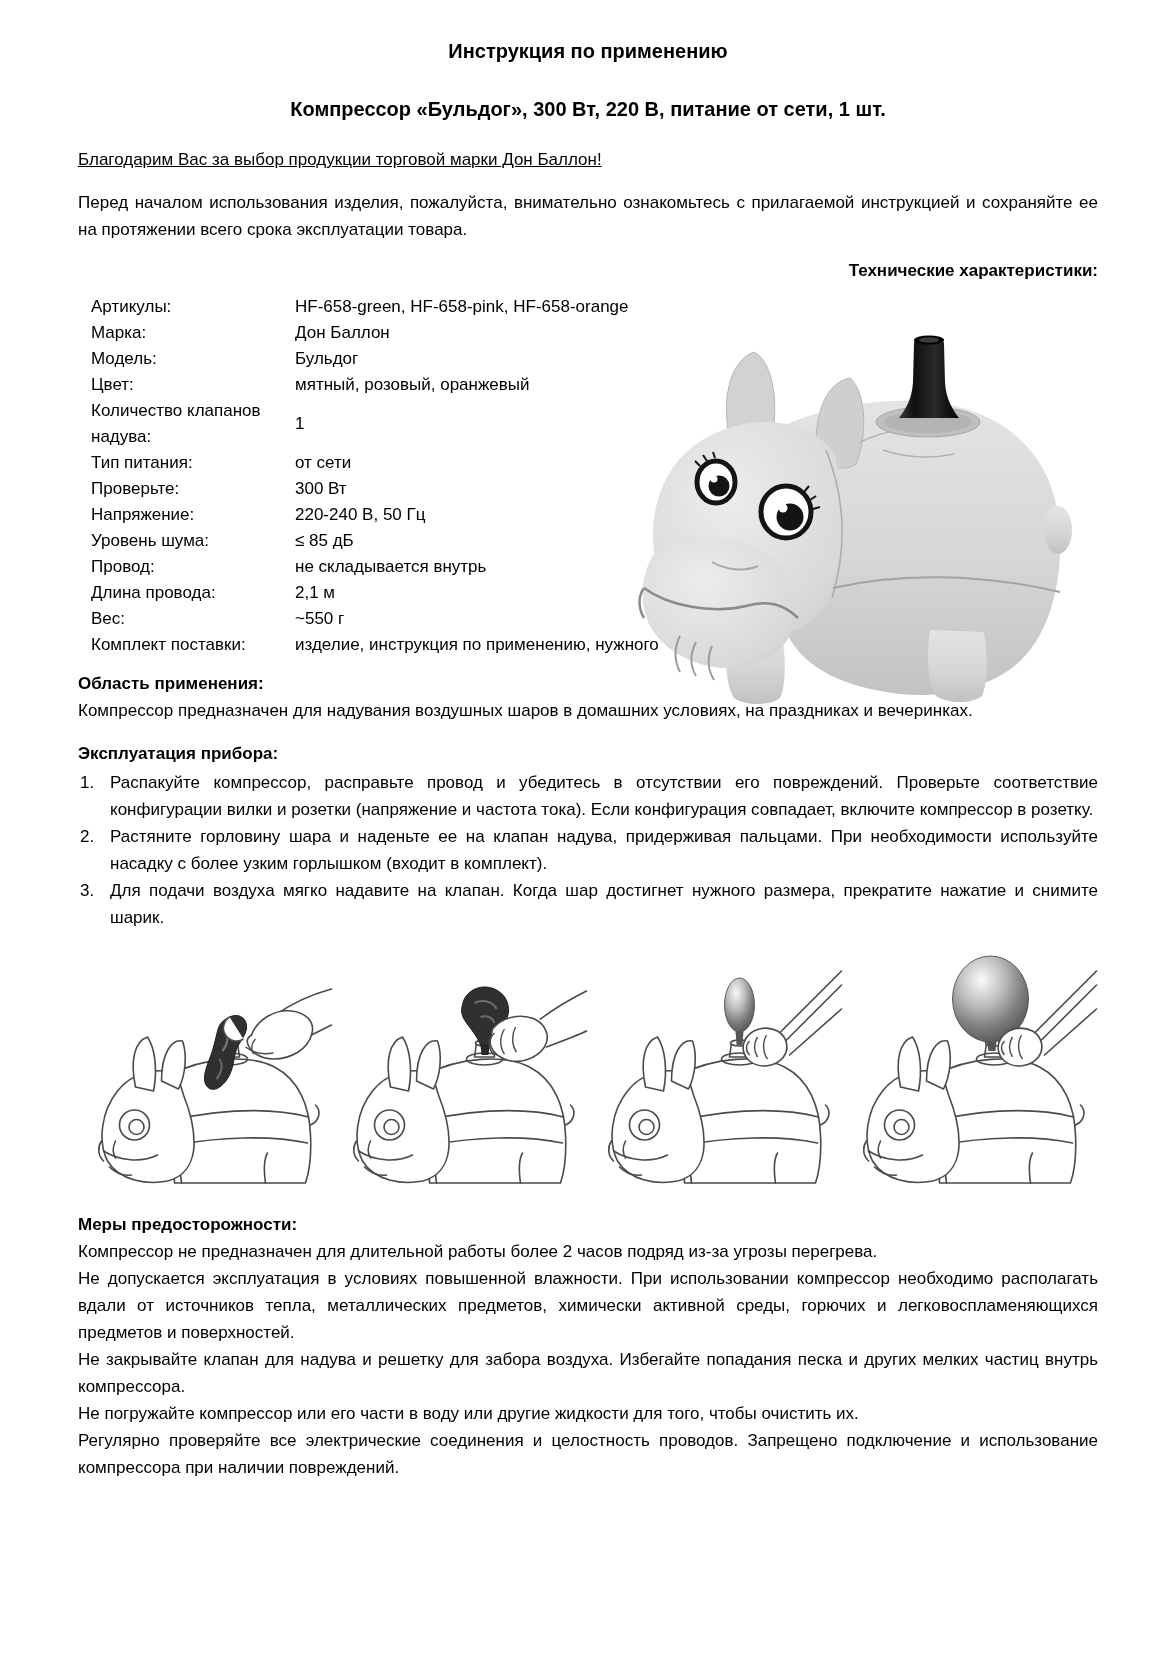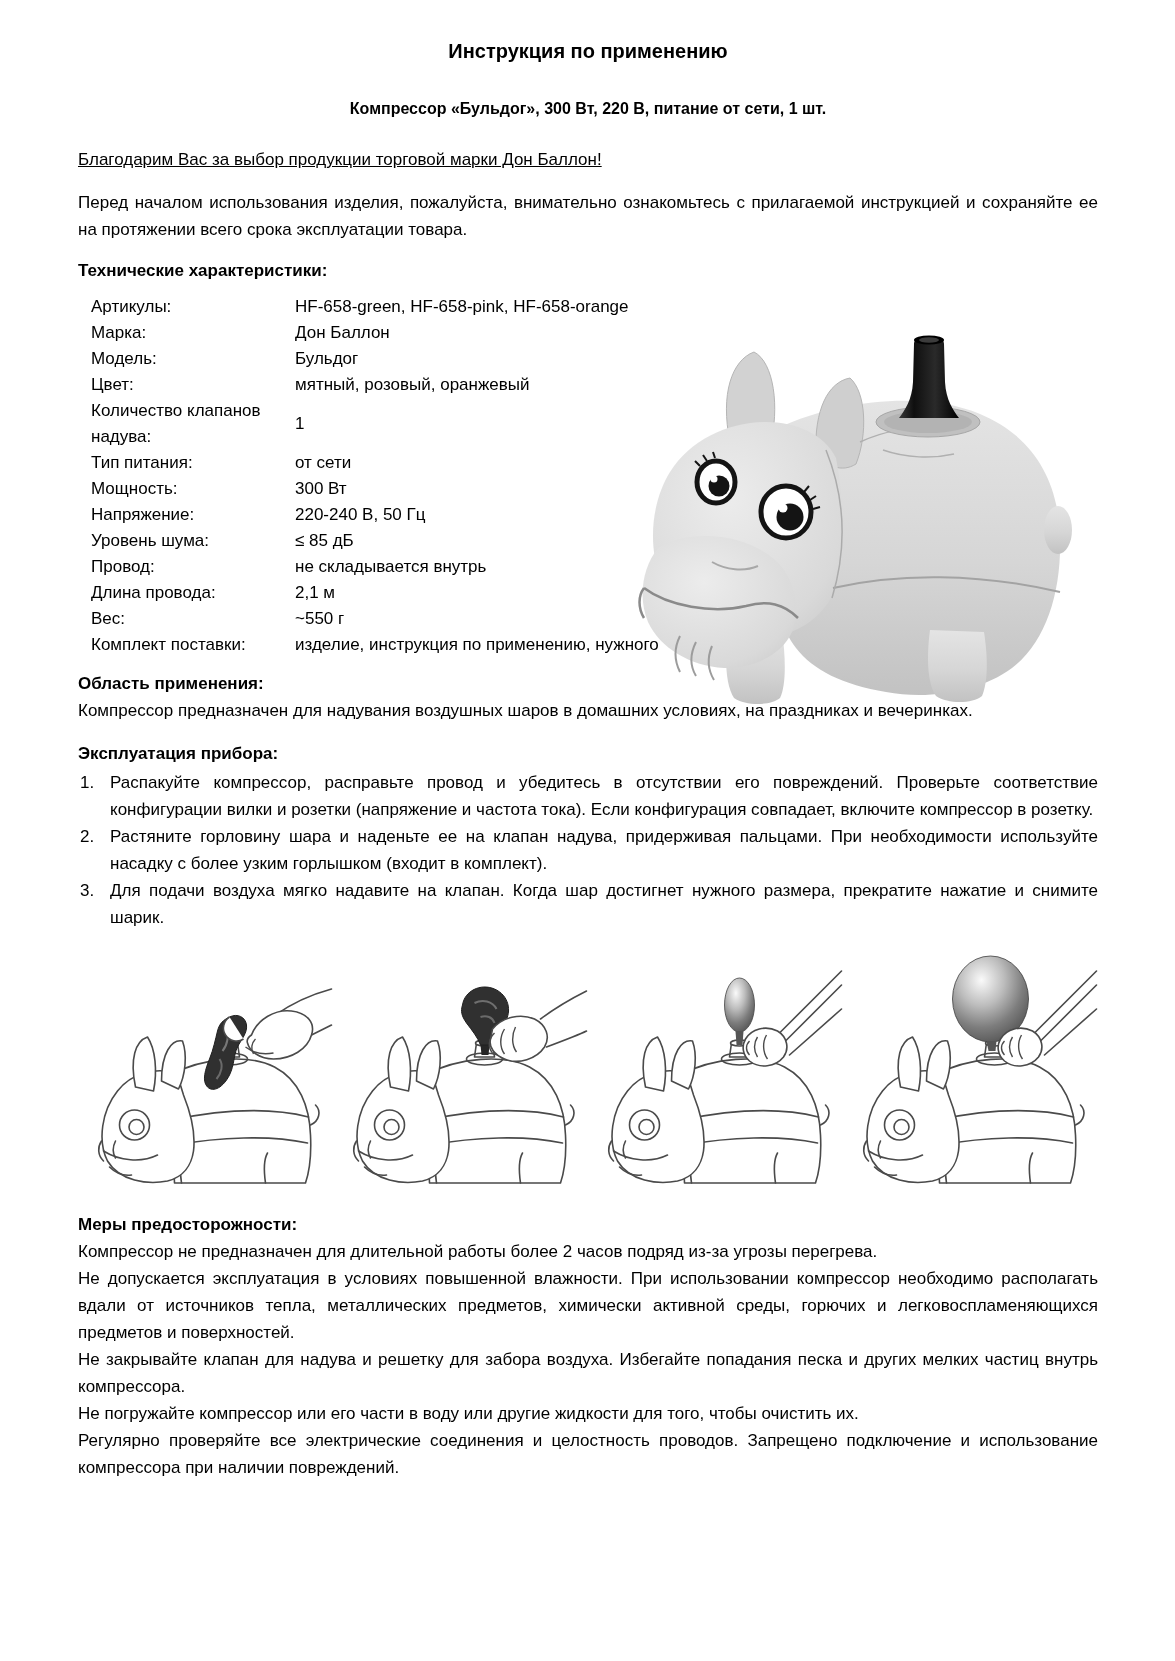--- a/index.html
+++ b/index.html
@@ -3,25 +3,25 @@
 <meta charset="utf-8">
 <style>
   html,body { margin:0; padding:0; background:#fff; }
   .page {
     position:relative; width:1175px; height:1661px; background:#ffffff;
     font-family:"Liberation Sans","DejaVu Sans",sans-serif;
     font-size:17px; line-height:27px; color:#000; overflow:hidden;
   }
   .content { position:absolute; left:78px; top:0; width:1020px; }
   .title    { margin:8px; padding-top:32px; font-size:20px; line-height:22px; font-weight:bold; text-align:center; }
-  .subtitle { margin:36px 0 0; font-size:16px; line-height:22px; font-weight:bold; text-align:center; }
+  .subtitle { margin:36px 0 0; font-size:20px; line-height:22px; font-weight:bold; text-align:center; }
   .p-thanks { margin:26px 0 0;text-decoration:underline; }
   .p-notice { margin:16px 0 0; text-align:justify; }
   .h-bold   { font-weight:bold; font-size:17px; line-height:27px; margin:0; }
-  .h-specs  { margin-top:14px; }
+  .h-specs  { margin-top:14px;text-align:right; }
   .h-apply  { margin-top:12px; }
   .h-oper   { margin-top:16px; }
   .h-safe   { margin-top:26px; }
   .spec-table { margin-top:10px; width:640px; }
   .spec-row   { display:flex; align-items:center; line-height:26px; }
   .spec-label { flex:none; width:204px; padding-left:13px; }
   .spec-value { flex:1; }
   .apply-text { margin:0; }
   .steps { margin-top:2px; }
   .step { display:flex; }
@@ -115,21 +115,21 @@
         </div>
       <div class="spec-row">
           <div class="spec-label">Количество клапанов надува:</div>
           <div class="spec-value">1</div>
         </div>
       <div class="spec-row">
           <div class="spec-label">Тип питания:</div>
           <div class="spec-value">от сети</div>
         </div>
       <div class="spec-row">
-          <div class="spec-label">Мощность:</div>
+          <div class="spec-label">Проверьте:</div>
           <div class="spec-value">300 Вт</div>
         </div>
       <div class="spec-row">
           <div class="spec-label">Напряжение:</div>
           <div class="spec-value">220-240 В, 50 Гц</div>
         </div>
       <div class="spec-row">
           <div class="spec-label">Уровень шума:</div>
           <div class="spec-value">≤ 85 дБ</div>
         </div>

